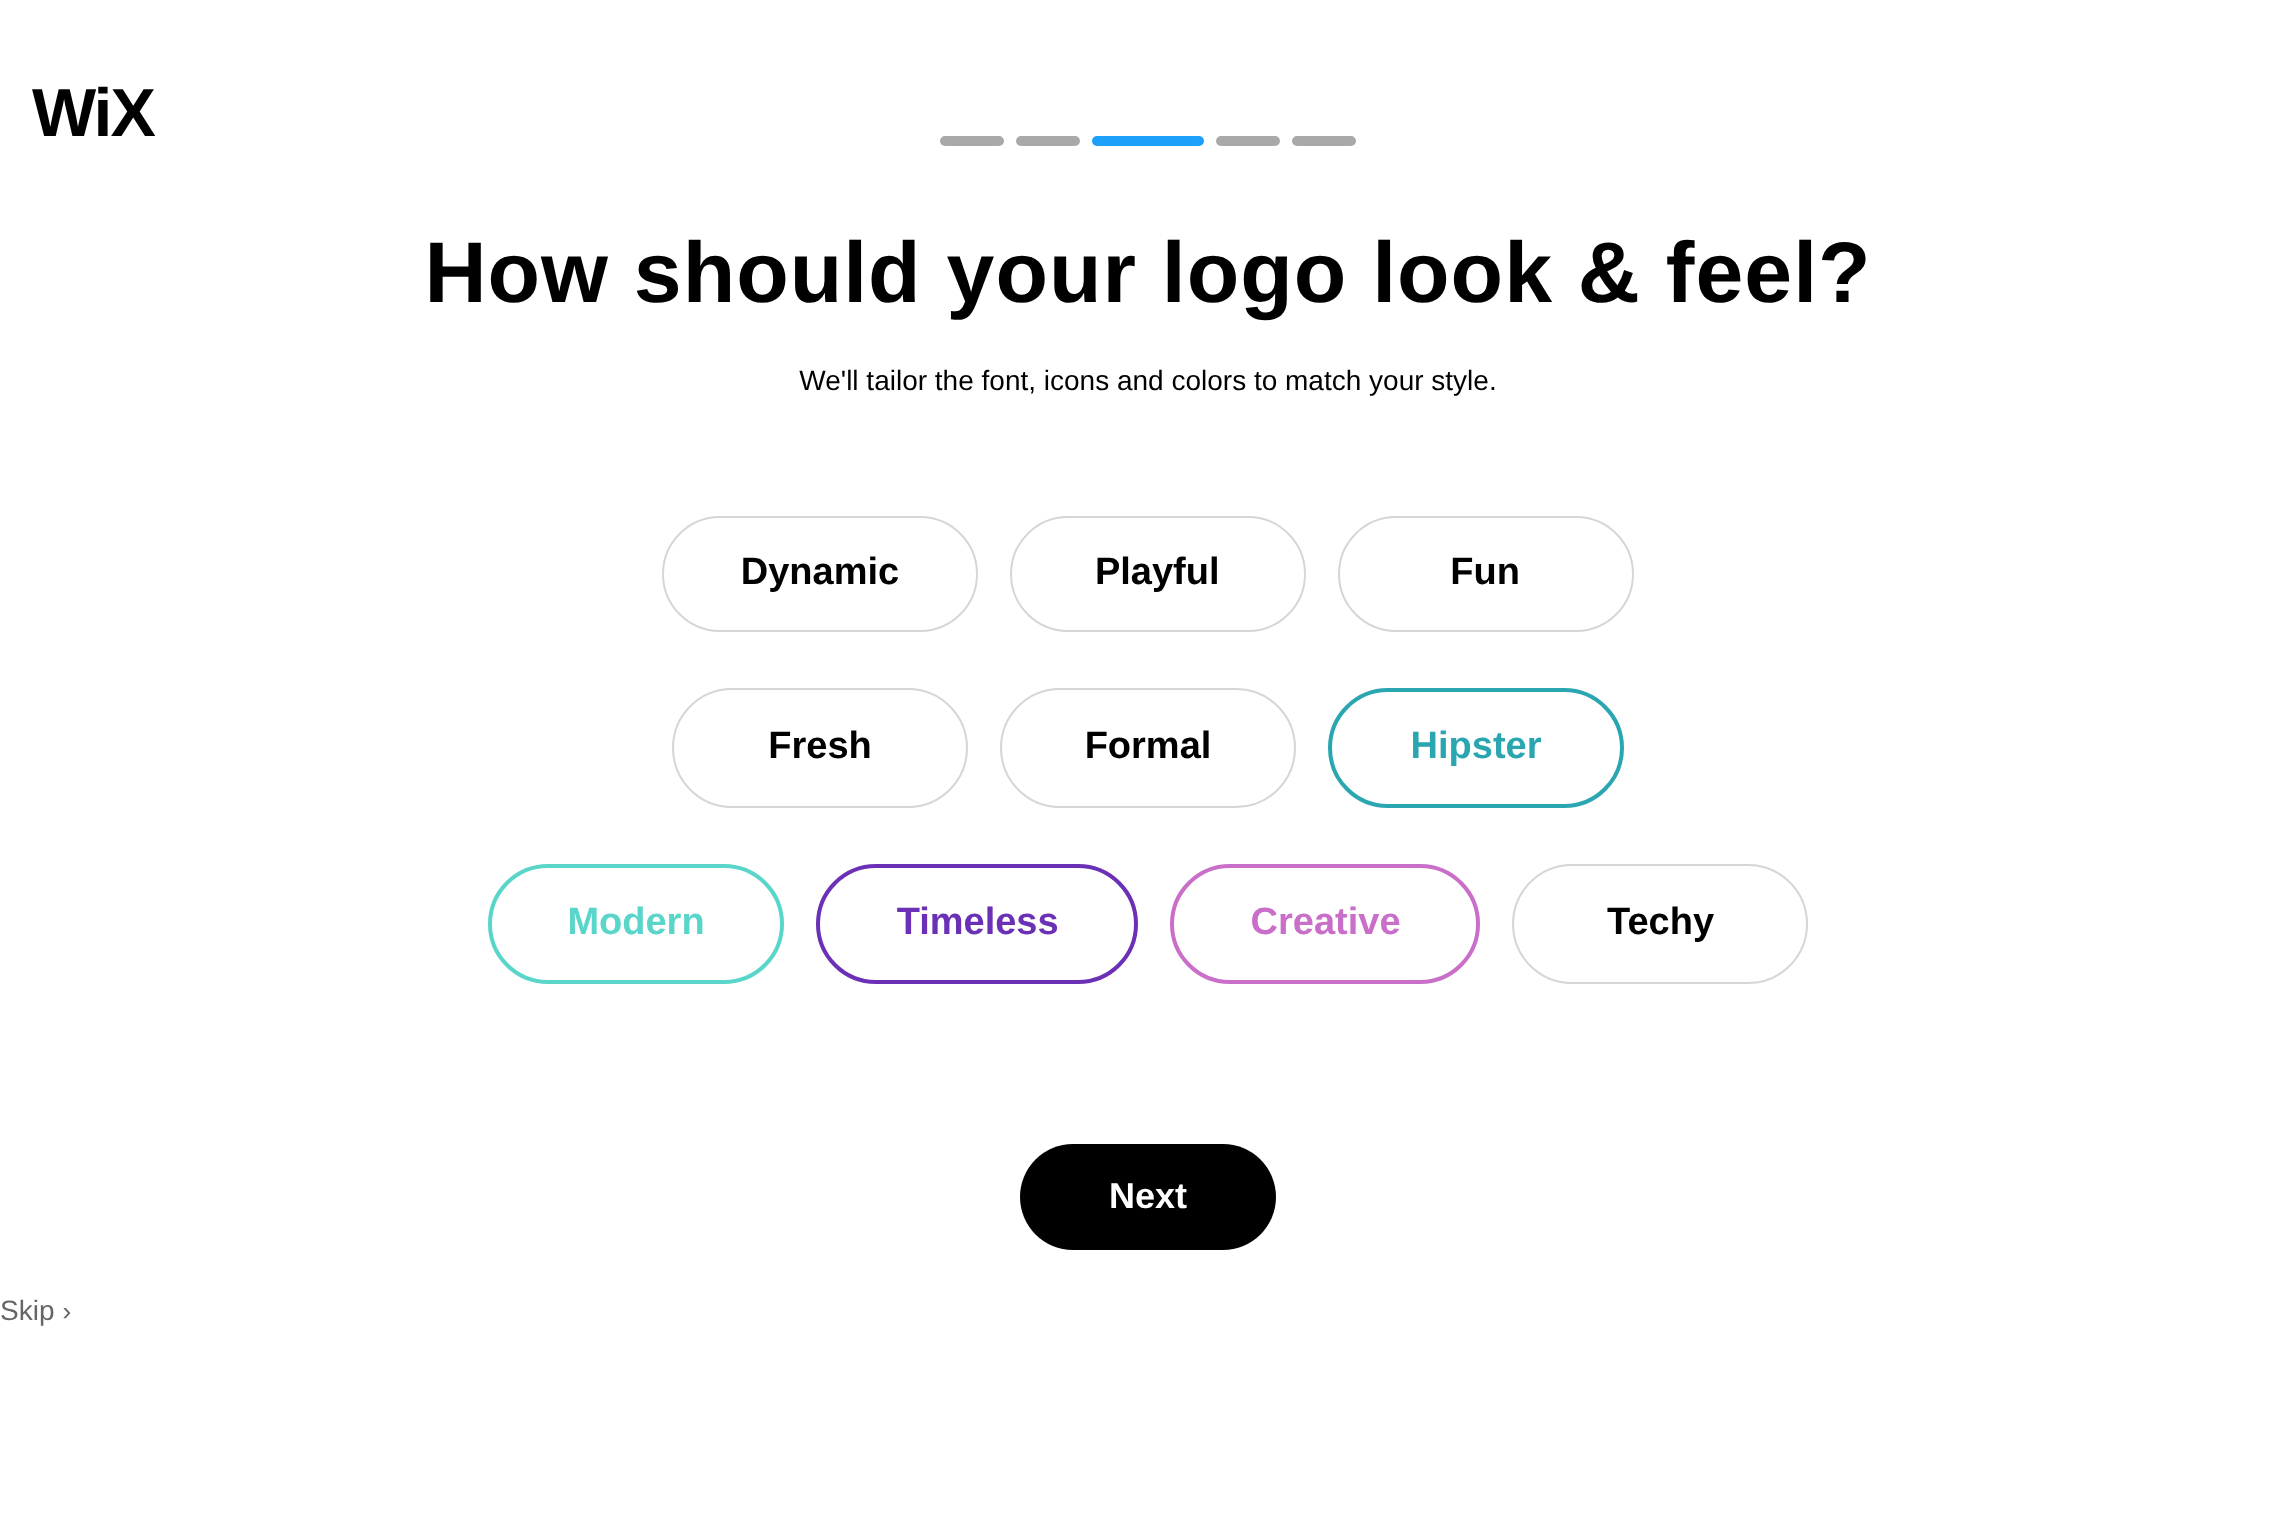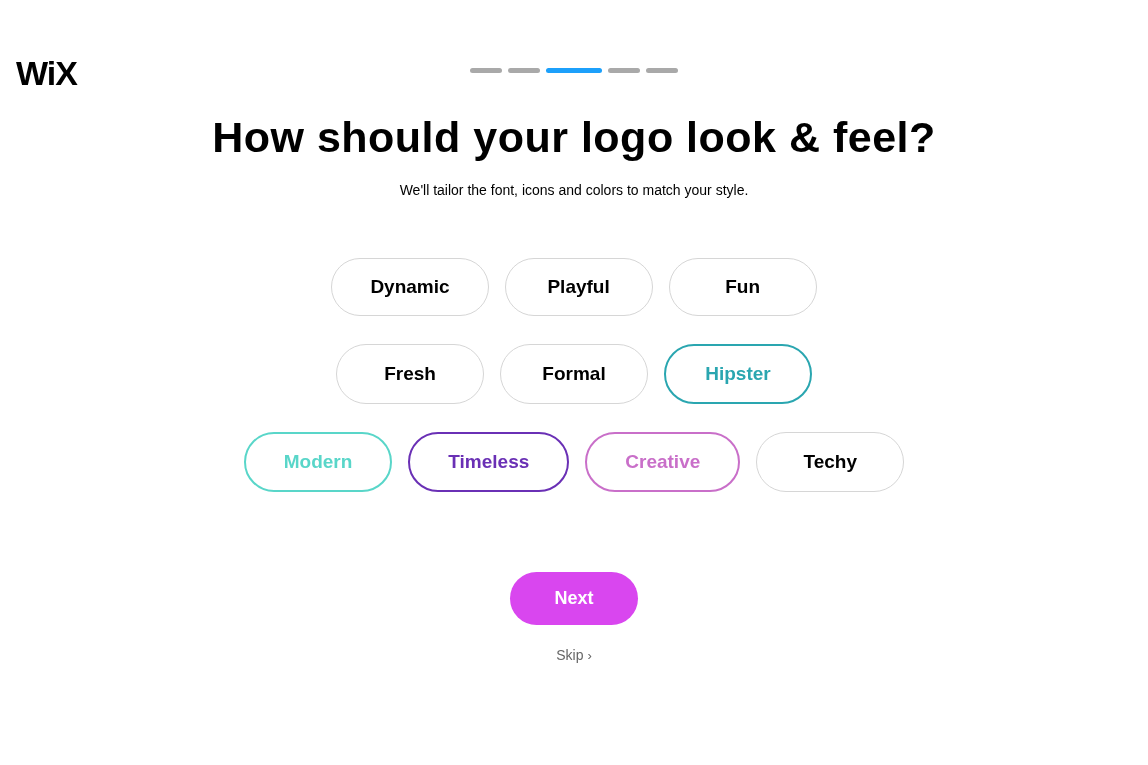--- a/index.html
+++ b/index.html
@@ -9,21 +9,21 @@
     }
     body {
       font-family: -apple-system, BlinkMacSystemFont, "Segoe UI", Helvetica, Arial, sans-serif;
       background: #fff;
       width: 1148px;
       height: 765px;
       position: relative;
     }
     .logo {
       position: absolute;
-      top: 54px;
+      top: 38px;
       left: 16px;
       font-size: 34px;
       font-weight: 900;
       letter-spacing: -1px;
       color: #000;
     }
     .progress-container {
       display: flex;
       justify-content: center;
       align-items: center;
@@ -91,33 +91,33 @@
       border: 2px solid #c96fc9;
       color: #c96fc9;
     }
     .chip.cyan {
       border: 2px solid #2aa6b0;
       color: #2aa6b0;
     }
     .next-button {
       display: block;
       margin: 80px auto 0;
-      background: #d946ef;
+      background: #000000;
       color: #fff;
       border: none;
       border-radius: 999px;
       padding: 16px 44px;
       font-size: 18px;
       font-weight: 600;
       cursor: pointer;
     }
     .skip-link {
       display: flex;
       align-items: center;
-      justify-content: center;
+      justify-content: flex-start;
       gap: 4px;
       margin-top: 22px;
       color: #666;
       font-size: 14px;
       cursor: pointer;
     }
     .skip-link .chevron {
       font-size: 13px;
     }
   </style>

